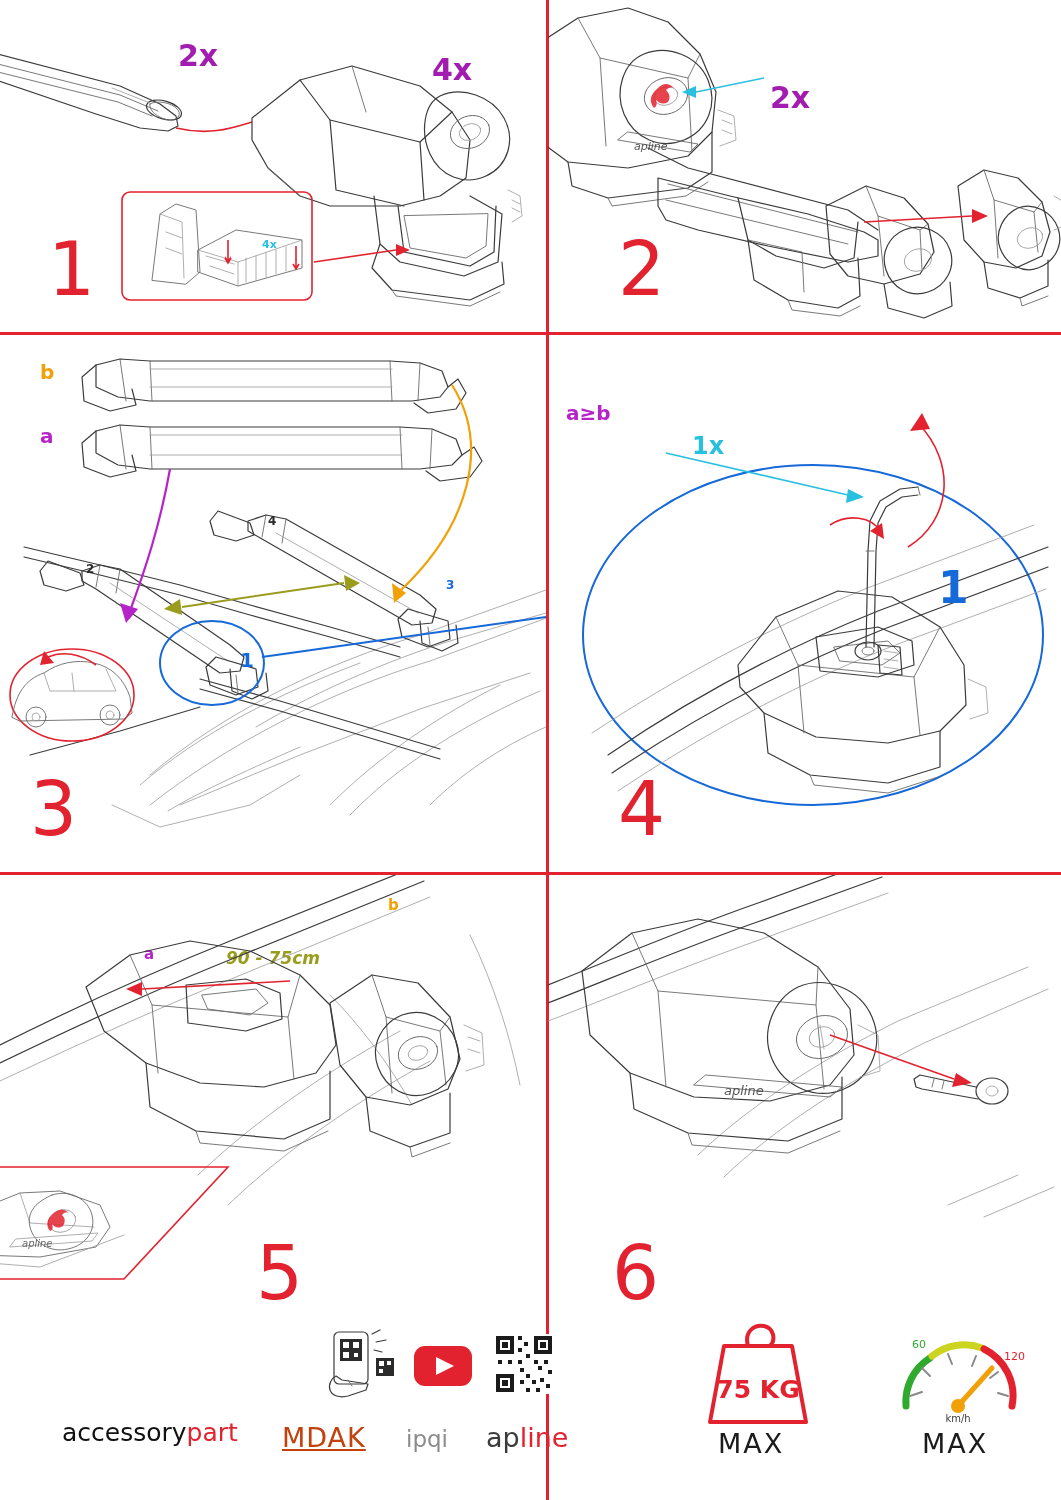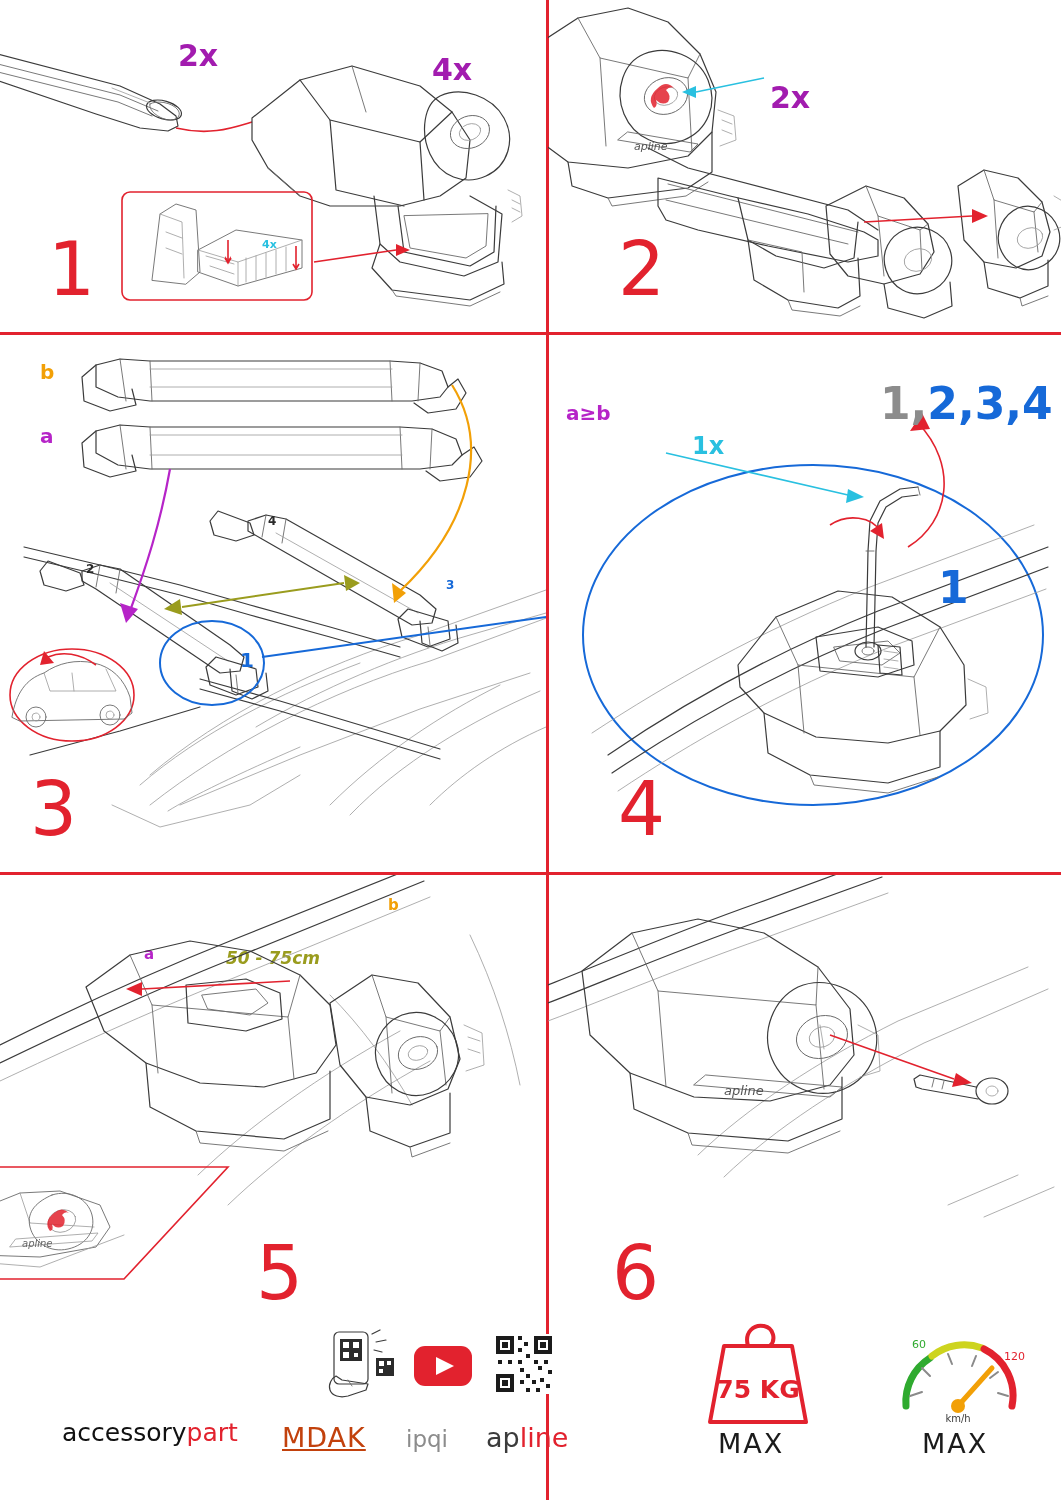--- a/index.html
+++ b/index.html
@@ -342,21 +342,21 @@
       <circle class="ln-lt" cx="110" cy="380" r="4"></circle>
       <path class="red" stroke-width="1.6" d="M96,330 C80,318 62,316 48,322"></path>
       <path class="redf" d="M44,316 L40,330 L54,328 Z"></path>
     </g>
   </svg>
 
   <div class="ab-label" style="left:40px; top:360px; color:#f2a007;">b</div>
   <div class="ab-label" style="left:40px; top:424px; color:#b624c8;">a</div>
   <div class="smallnum" style="left:144px; top:945px; color:#b624c8; font-size:15px;">a</div>
   <div class="smallnum" style="left:388px; top:896px; color:#f2a007; font-size:15px;">b</div>
-  <div class="cm-label" style="left:226px; top:948px;">50 - 75cm</div>
+  <div class="cm-label" style="left:226px; top:948px;">90 - 75cm</div>
   <div class="circnum" style="left:240px; top:648px;">1</div>
   <div class="smallnum" style="left:86px; top:562px;">2</div>
   <div class="smallnum" style="left:446px; top:578px; color:#1669d8;">3</div>
   <div class="smallnum" style="left:268px; top:514px;">4</div>
   <div class="stepnum" style="left:30px; top:772px;">3</div>
 
   <svg width="514" height="537" style="position:absolute;left:548px;top:335px;">
 
     <ellipse cx="265" cy="300" rx="230" ry="170" class="blue" fill="#fff"></ellipse>
 
@@ -398,23 +398,20 @@
     <path class="red" stroke-width="2.6" d="M360,212 C402,186 410,130 370,88"></path>
     <path class="redf" d="M374,78 L362,96 L382,94 Z"></path>
 
     <path class="red" stroke-width="1.8" d="M282,190 C300,178 324,182 332,196"></path>
     <path class="redf" d="M336,204 L334,188 L322,196 Z"></path>
   </svg>
 
   <div class="ab-label" style="left:566px; top:370px; color:#b624c8;margin-top:31px;">a≥b</div>
   <div class="onex" style="left:692px; top:432px;">1x</div>
   <div class="bigone" style="left:938px; top:562px;">1</div>
-  <div class="num-seq" style="left:880px; top:378px;">
-    <span style="color:#8c8c8c;">1,</span><span style="color:#1669d8;">2,3,4</span>
-  </div>
   <div class="stepnum" style="left:618px; top:772px;">4</div>
 
   <svg width="546" height="420" style="position:absolute;left:0;top:875px;">
 
     <path class="ln" d="M0,170 C60,140 140,102 230,66 L420,-10"></path>
     <path class="ln" d="M0,188 C62,158 142,120 232,84 L424,6"></path>
     <path class="ln-lt" d="M0,206 C64,176 146,138 236,102 L430,22"></path>
     <path class="ln-lt" d="M330,120 C360,150 390,190 412,230"></path>
     <path class="ln-lt" d="M470,60 C494,110 510,160 520,210"></path>
     <path class="ln-lt" d="M198,300 C250,250 320,200 400,156"></path>

